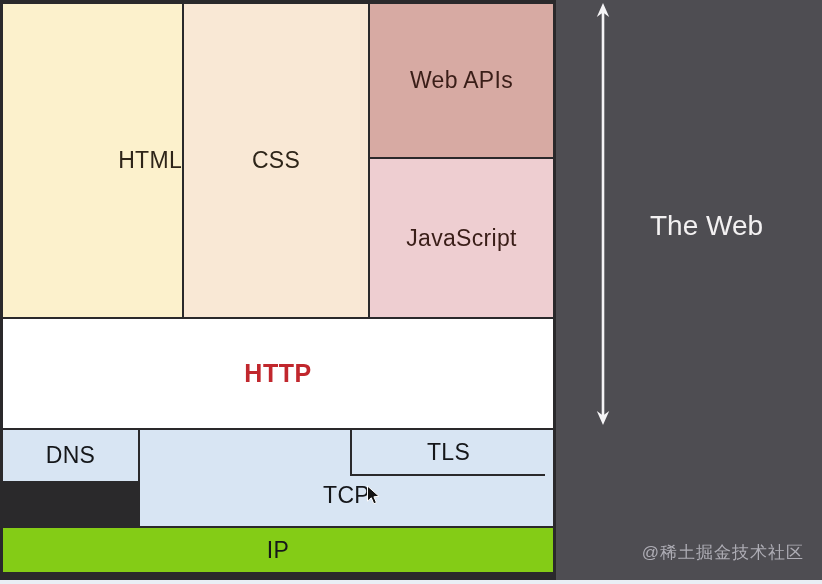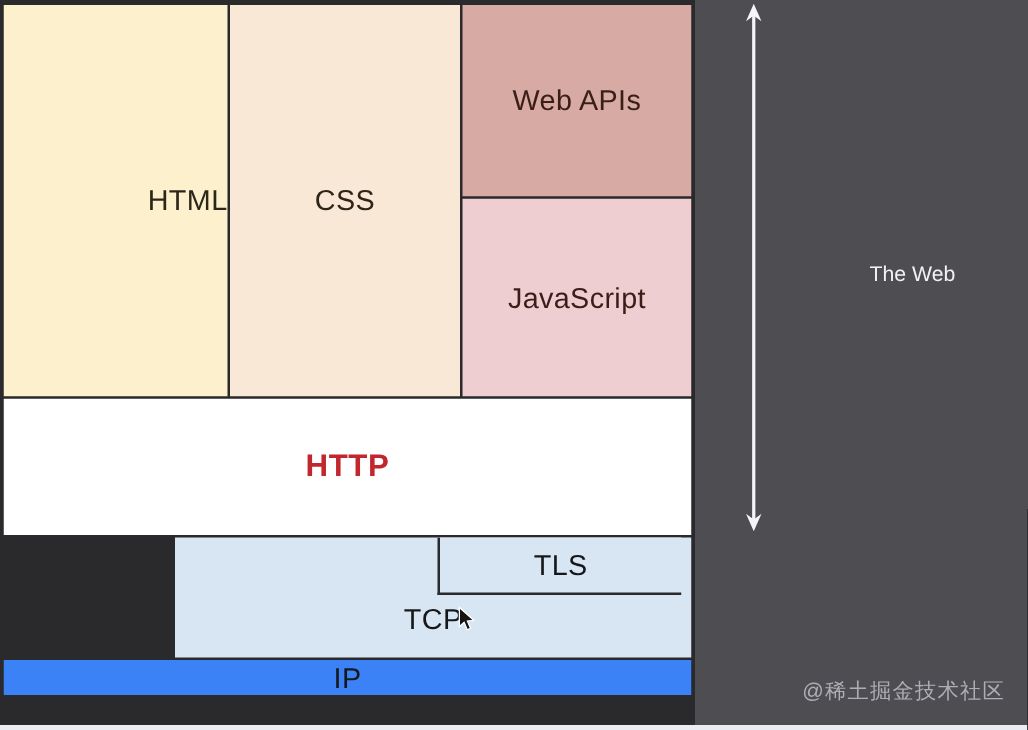--- a/index.html
+++ b/index.html
@@ -30,27 +30,27 @@
   .box-js{left:370px;top:159px;width:183px;height:158px;background:#eeced1;color:#3a1e18;}
   .box-http{left:3px;top:319px;width:550px;height:109px;background:#ffffff;
             color:#c1272d;font-weight:bold;font-size:25px;letter-spacing:0.5px;}
   .box-dns{left:3px;top:430px;width:135px;height:51px;background:#d8e5f3;color:#15171a;}
   .box-udp{left:3px;top:483px;width:135px;height:43px;background:#d8e5f3;color:#15171a;}
   .box-tcp{left:140px;top:430px;width:413px;height:96px;background:#d8e5f3;color:#15171a;
            align-items:flex-start;}
   .box-tcp .tcp-label{position:absolute;left:0;right:0;top:52px;text-align:center;}
   .box-tls{left:350px;top:430px;width:195px;height:46px;background:#d8e5f3;color:#15171a;
            border-left:2px solid #2a292b;border-bottom:2px solid #2a292b;}
-  .box-ip{left:3px;top:528px;width:550px;height:28px;background:#3b82f6;color:#15171a;}
+  .box-ip{left:3px;top:528px;width:550px;height:44px;background:#84cc16;color:#15171a;}
 
   
   .v-arrow{position:absolute;left:592px;top:2px;}
   .the-web{
     position:absolute;left:650px;top:210px;width:160px;
-    text-align:center;color:#f3f1f2;font-size:17px;
+    color:#f3f1f2;font-size:28px;
   }
   .watermark{
     position:absolute;right:18px;top:541px;
     color:#aeadb5;font-size:17px;letter-spacing:1px;
   }
   .mouse-cursor{position:absolute;left:366px;top:485px;}
   .bottom-strip{
     position:absolute;left:0;top:580px;width:822px;height:4px;
     background:#e9eef5;
   }
@@ -69,20 +69,23 @@
     </div>
     <div class="box box-webapis">
       <span>Web APIs</span>
     </div>
     <div class="box box-js">
       <span>JavaScript</span>
     </div>
     <div class="box box-http">
       <span>HTTP</span>
     </div>
+    <div class="box box-dns">
+      <span>DNS</span>
+    </div>
     <div class="box box-tcp">
       <span class="tcp-label">TCP</span>
     </div>
     <div class="box box-tls">
       <span>TLS</span>
     </div>
     <div class="box box-ip">
       <span>IP</span>
     </div>
   </div>

